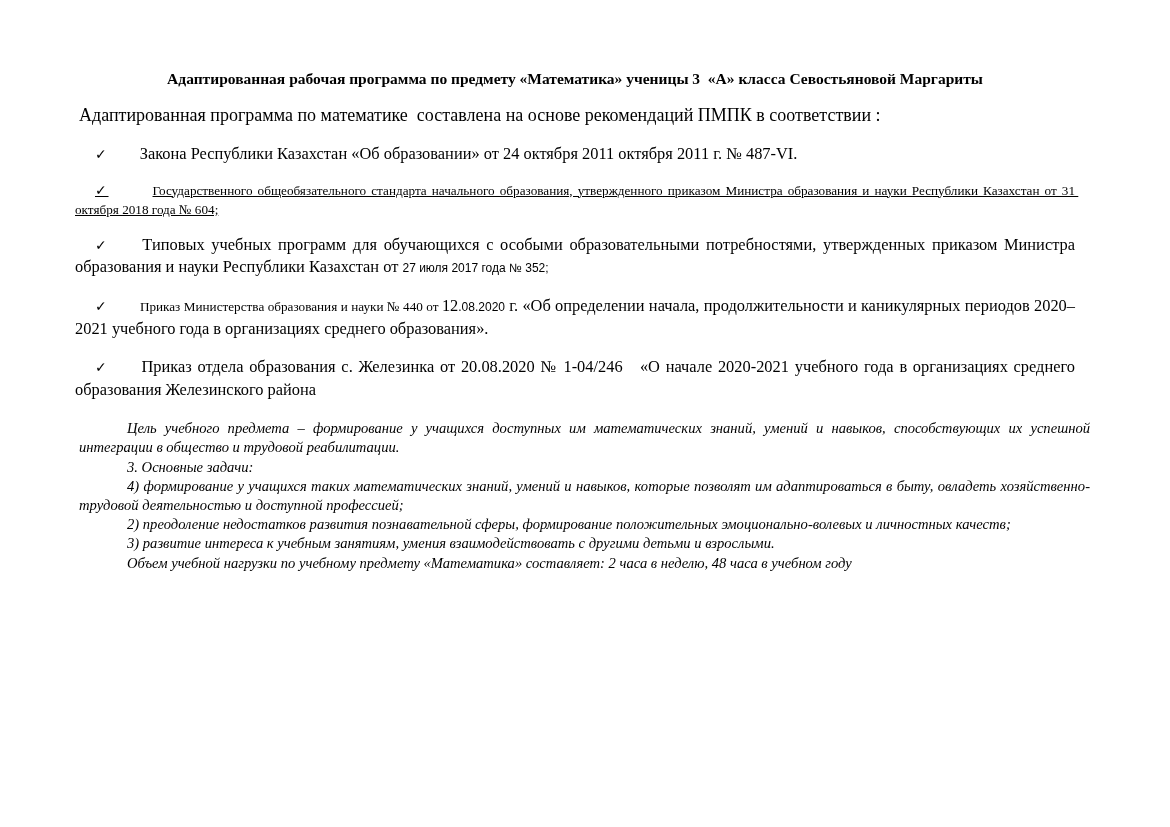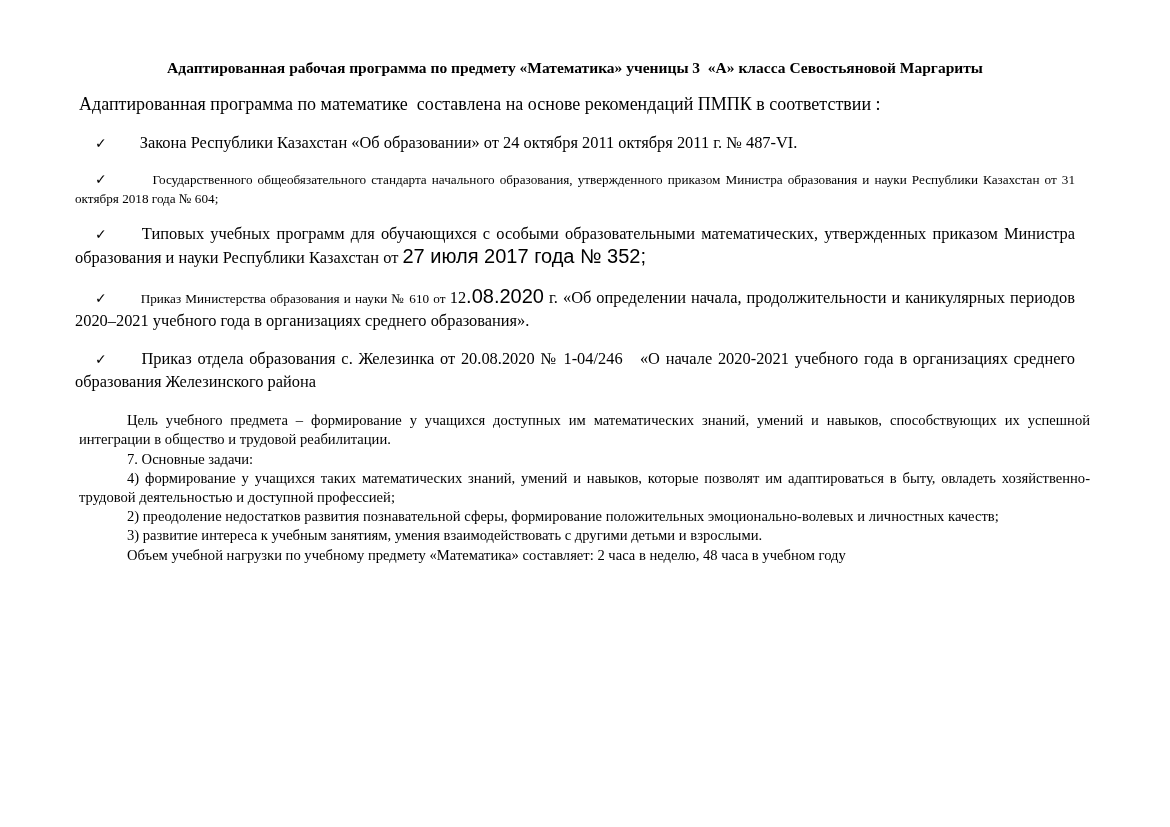--- a/index.html
+++ b/index.html
@@ -17,21 +17,21 @@
     padding: 59px 80px 20px 60px;
     background: #ffffff;
     color: #000000;
     font-family: "Liberation Serif", serif;
   }
   .doc-title {
     font-size: 15.5px;
     font-weight: bold;
     text-align: center;
     white-space: pre-wrap;
-    margin: 0;
+    margin: 11px;
   }
   .intro {
     margin: 17px 0 0 0;
     font-size: 18px;
     text-indent: 19px;
     white-space: pre-wrap;
   }
   .bullets {
     margin-top: 17px;
   }
@@ -39,41 +39,43 @@
     margin: 15px;
     font-size: 16.4px;
     line-height: 22.6px;
     text-align: justify;
     text-indent: 20px;
     white-space: pre-wrap;
   }
   .bullet.small {
     font-size: 13.2px;
     line-height: 19px;
+    text-decoration: underline;
   }
   .check {
     font-family: "DejaVu Sans", sans-serif;
     font-size: 14px;
   }
   .tab {
     display: inline-block;
     width: 33px;
   }
   .bullet.small .tab {
     width: 44px;
   }
   .run-small {
     font-size: 13.2px;
   }
   .run-sans {
     font-family: "Liberation Sans", sans-serif;
-    font-size: 20px;
+    font-size: 12px;
   }
   .body-block {
     margin-top: 18px;
+    font-style: italic;
   }
   .body-par {
     margin: 0 0 0 19px;
     font-size: 14.6px;
     line-height: 19.2px;
     text-align: justify;
     text-indent: 48px;
     white-space: pre-wrap;
   }
 </style>
@@ -82,27 +84,27 @@
 
 <div class="page">
 
   <p class="doc-title">Адаптированная рабочая программа по предмету «Математика» ученицы 3  «А» класса Севостьяновой Маргариты</p>
 
   <p class="intro">Адаптированная программа по математике  составлена на основе рекомендаций ПМПК в соответствии :</p>
 
   <div class="bullets">
       <p class="bullet"><span class="check">✓</span><span class="tab"></span><span>Закона Республики Казахстан «Об образовании» от 24 октября 2011 октября 2011 г. № 487-VI.</span></p>
       <p class="bullet small"><span class="check">✓</span><span class="tab"></span><span>Государственного общеобязательного стандарта начального образования, утвержденного приказом Министра образования и науки Республики Казахстан от 31 октября 2018 года № 604;</span></p>
-      <p class="bullet"><span class="check">✓</span><span class="tab"></span><span>Типовых учебных программ для обучающихся с особыми образовательными математических, утвержденных приказом Министра образования и науки Республики Казахстан от </span><span class="run-sans">27 июля 2017 года № 352;</span></p>
-      <p class="bullet"><span class="check">✓</span><span class="tab"></span><span class="run-small">Приказ Министерства образования и науки № 610 от </span><span>12</span><span class="run-sans">.08.2020</span><span> г. «Об определении начала, продолжительности и каникулярных периодов 2020–2021 учебного года в организациях среднего образования».</span></p>
+      <p class="bullet"><span class="check">✓</span><span class="tab"></span><span>Типовых учебных программ для обучающихся с особыми образовательными потребностями, утвержденных приказом Министра образования и науки Республики Казахстан от </span><span class="run-sans">27 июля 2017 года № 352;</span></p>
+      <p class="bullet"><span class="check">✓</span><span class="tab"></span><span class="run-small">Приказ Министерства образования и науки № 440 от </span><span>12</span><span class="run-sans">.08.2020</span><span> г. «Об определении начала, продолжительности и каникулярных периодов 2020–2021 учебного года в организациях среднего образования».</span></p>
       <p class="bullet"><span class="check">✓</span><span class="tab"></span><span>Приказ отдела образования с. Железинка от 20.08.2020 № 1-04/246   «О начале 2020-2021 учебного года в организациях среднего образования Железинского района</span></p>
     </div>
 
   <div class="body-block">
     <p class="body-par">Цель учебного предмета – формирование у учащихся доступных им математических знаний, умений и навыков, способствующих их успешной интеграции в общество и трудовой реабилитации.</p>
-    <p class="body-par">7. Основные задачи:</p>
+    <p class="body-par">3. Основные задачи:</p>
     <p class="body-par">4) формирование у учащихся таких математических знаний, умений и навыков, которые позволят им адаптироваться в быту, овладеть хозяйственно-трудовой деятельностью и доступной профессией;</p>
     <p class="body-par">2) преодоление недостатков развития познавательной сферы, формирование положительных эмоционально-волевых и личностных качеств;</p>
     <p class="body-par">3) развитие интереса к учебным занятиям, умения взаимодействовать с другими детьми и взрослыми.</p>
     <p class="body-par">Объем учебной нагрузки по учебному предмету «Математика» составляет: 2 часа в неделю, 48 часа в учебном году</p>
   </div>
 
 </div>
 
 </body></html>

